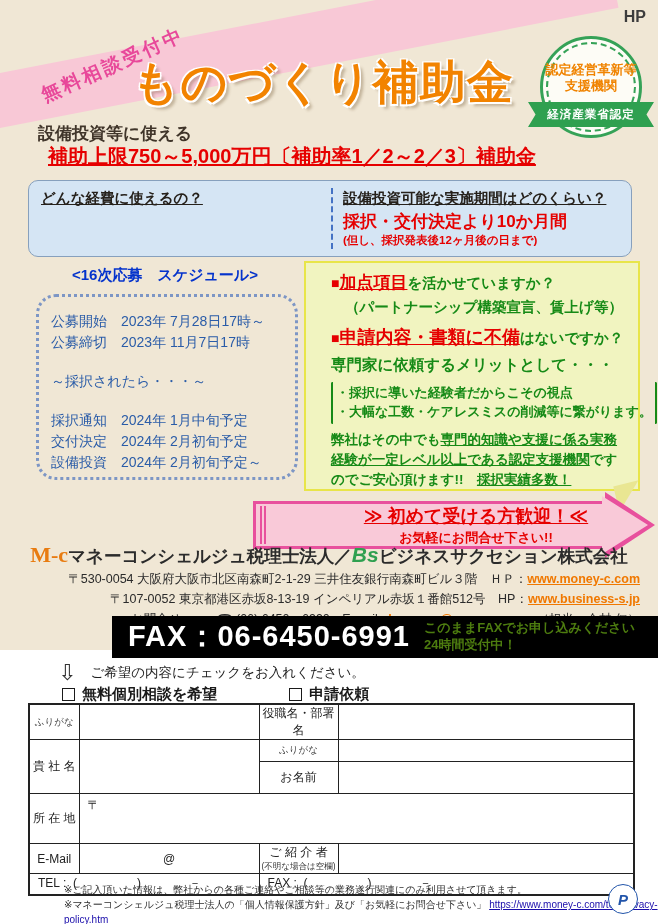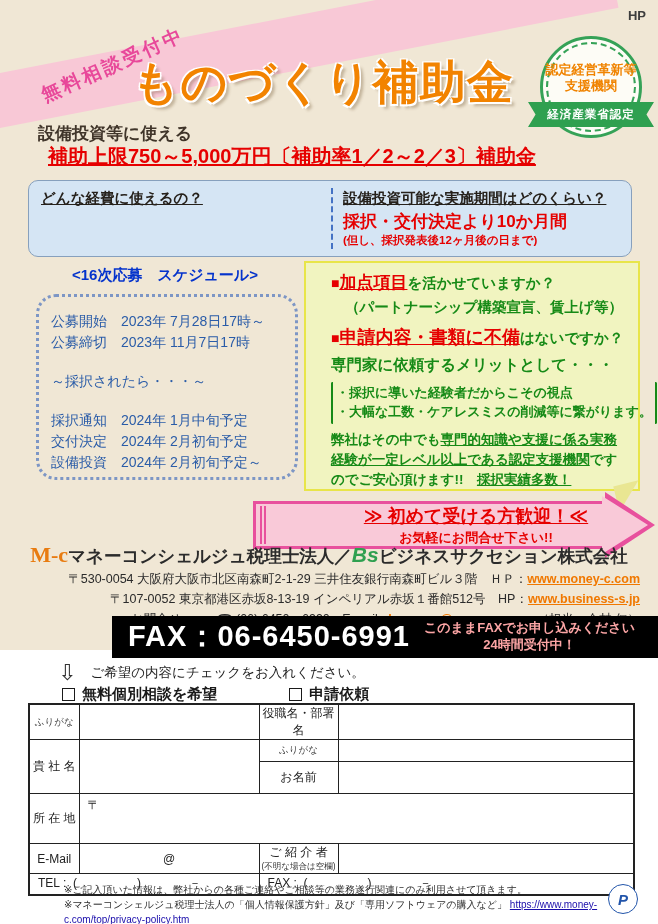--- a/index.html
+++ b/index.html
@@ -3,21 +3,21 @@
 <meta charset="utf-8">
 <style>
   * { box-sizing: border-box; margin: 0; padding: 0; }
   html,body { width:658px; }
   body { font-family: "Liberation Sans", "DejaVu Sans", sans-serif; background:#fff; }
   #paper { position:relative; width:658px; height:924px; overflow:hidden; background:#fff; }
   .bg-top { position:absolute; left:0; top:0; width:658px; height:650px;
             background:linear-gradient(135deg,#f3ebdb 0%,#efe5d2 55%,#ead fca 100%);
             background-color:#f0e7d5; }
   
-  .hp { position:absolute; right:12px; top:8px; font-size:13px; font-weight:bold; color:#3d3d3d; }
+  .hp { position:absolute; right:12px; top:8px; font-size:16px; font-weight:bold; color:#3d3d3d; }
   .ribbon-band { position:absolute; left:-100px; top:23px; width:720px; height:54px;
                  background:#f8c8d6; transform:rotate(-11deg); }
   .ribbon-text { position:absolute; left:36px; top:52px; transform:rotate(-24deg);
                  color:#e8489a; font-size:19px; font-weight:bold; letter-spacing:3px; white-space:nowrap; }
   .main-title { position:absolute; left:118px; top:52px; width:410px; text-align:center;
                 font-size:46px; font-weight:900; color:#f28300; letter-spacing:1px; white-space:nowrap;
                 text-shadow:1.5px 1.5px 0 #fff,-1.5px -1.5px 0 #fff,1.5px -1.5px 0 #fff,-1.5px 1.5px 0 #fff,4px 4px 3px rgba(90,60,20,.3); }
   
   .badge { position:absolute; left:528px; top:36px; width:126px; height:122px; }
   .badge-circle { position:absolute; left:12px; top:0; width:102px; height:102px; border-radius:50%;
@@ -90,21 +90,21 @@
   .company { position:absolute; left:18px; top:542px; width:622px; text-align:center; color:#2b2b2b; }
   .c-line1 { font-size:17.5px; font-weight:bold; white-space:nowrap; }
   .logo-m { color:#e87b10; font-family:"Liberation Serif","DejaVu Serif",serif; font-weight:900; font-size:22px; }
   .logo-bs { color:#2fa050; font-weight:900; font-style:italic; font-size:21px; }
   .c-line { font-size:12.5px; margin-top:3px; white-space:nowrap;text-align:right; }
   .olink { color:#f07800; font-weight:bold; text-decoration:underline; }
   
   .fax-banner { position:absolute; left:112px; top:616px; width:546px; height:42px; background:#000;
                 display:flex; align-items:center; }
   .fax-num { color:#fff; font-size:29px; font-weight:bold; padding-left:16px; letter-spacing:1px; white-space:nowrap; }
-  .fax-note { margin-left:14px; text-align:center; color:#fca5a5; font-size:13px; font-weight:bold; line-height:1.3; white-space:nowrap; }
+  .fax-note { margin-left:14px; text-align:left; color:#4d7c0f; font-size:13px; font-weight:bold; line-height:1.3; white-space:nowrap; }
   
   .check-instr { position:absolute; left:58px; top:660px; display:flex; align-items:center; color:#1e1e1e; }
   .down-arrow { font-size:22px; margin-right:14px; color:#333; }
   .check-instr .txt { font-size:13.5px; }
   .cb-row { position:absolute; left:62px; top:685px; display:flex; gap:72px; }
   .cb-item { display:flex; align-items:center; font-size:15px; font-weight:bold; color:#1a1a1a; }
   .cb-box { width:13px; height:13px; border:1.6px solid #1a1a1a; margin-right:7px; background:#fff; }
   table.form { position:absolute; left:28px; top:703px; width:605px; border-collapse:collapse;
                table-layout:fixed; background:#fff; }
   table.form td { border:1px solid #222; font-size:12px; color:#222; }
@@ -285,17 +285,17 @@
     <tr class="r6">
       <td class="telcell" colspan="2">TEL :  (　　　　　)　　　　－</td>
       <td class="telcell" colspan="2">FAX :  (　　　　　)　　　　－</td>
     </tr>
   </tbody>
     </table>
 
   <div class="foot">
     <div>※ご記入頂いた情報は、弊社からの各種ご連絡やご相談等の業務遂行関連にのみ利用させて頂きます。</div>
     <div>
-      <span>※マネーコンシェルジュ税理士法人の「個人情報保護方針」及び「専用ソフトウェアの購入など」 </span><span class="blink">https://www.money-c.com/top/privacy-policy.htm</span>
+      <span>※マネーコンシェルジュ税理士法人の「個人情報保護方針」及び「お気軽にお問合せ下さい」 </span><span class="blink">https://www.money-c.com/top/privacy-policy.htm</span>
     </div>
   </div>
   <div class="pmark">P</div>
 </div>
 
 </body></html>

